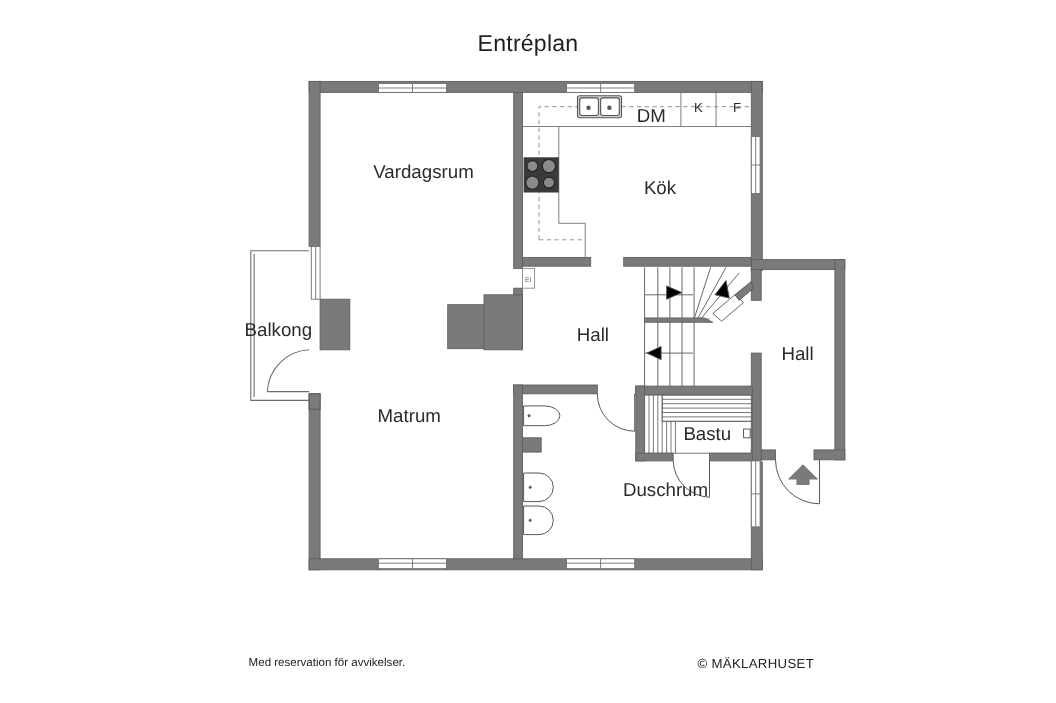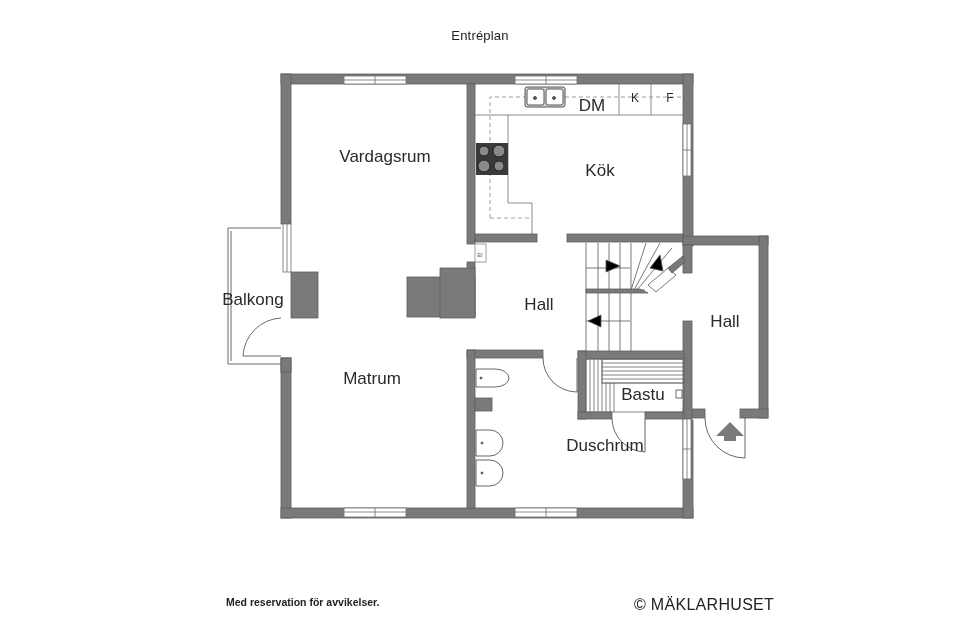--- a/index.html
+++ b/index.html
@@ -1,26 +1,26 @@
 <!DOCTYPE html>
 <html><head>
 <meta charset="utf-8">
 <style>
   html, body { margin: 0; padding: 0; background: #ffffff; }
   body { width: 960px; height: 639px; position: relative; overflow: hidden;
          font-family: "Liberation Sans", "DejaVu Sans", sans-serif; color: #222; }
   .title { position: absolute; left: 0; width: 960px; top: 28px; text-align: center;
-           font-size: 13px; color: #1e1e1e; letter-spacing: 0.2px; }
+           font-size: 21px; color: #1e1e1e; letter-spacing: 0.2px; }
   svg.plan { position: absolute; left: 0; top: 0; }
   .lbl { position: absolute; font-size: 17px; color: #2a2a2a; white-space: nowrap;
          transform: translate(-50%, -50%); }
   .lbl.small { font-size: 12px; }
   .lbl.tiny { font-size: 6px; color: #555; }
-  .footer-left { position: absolute; left: 226px; top: 596px; font-size: 10.5px; color: #222; font-weight: bold; }
-  .footer-right { position: absolute; left: 634px; top: 596px; font-size: 16px; color: #222; letter-spacing: 0.3px; text-align: center; }
+  .footer-left { position: absolute; left: 226px; top: 596px; font-size: 10.5px; color: #222; }
+  .footer-right { position: absolute; left: 634px; top: 596px; font-size: 12px; color: #222; letter-spacing: 0.3px; text-align: center; }
 </style>
 </head>
 <body>
 
 <div class="title">Entréplan</div>
 
 <svg class="plan" width="960" height="639" viewBox="0 0 960 639" xmlns="http://www.w3.org/2000/svg">
   <g fill="#7a7a7a" stroke="#5e5e5e" stroke-width="0.8">
 
     <rect x="281" y="74" width="412" height="10"></rect>

